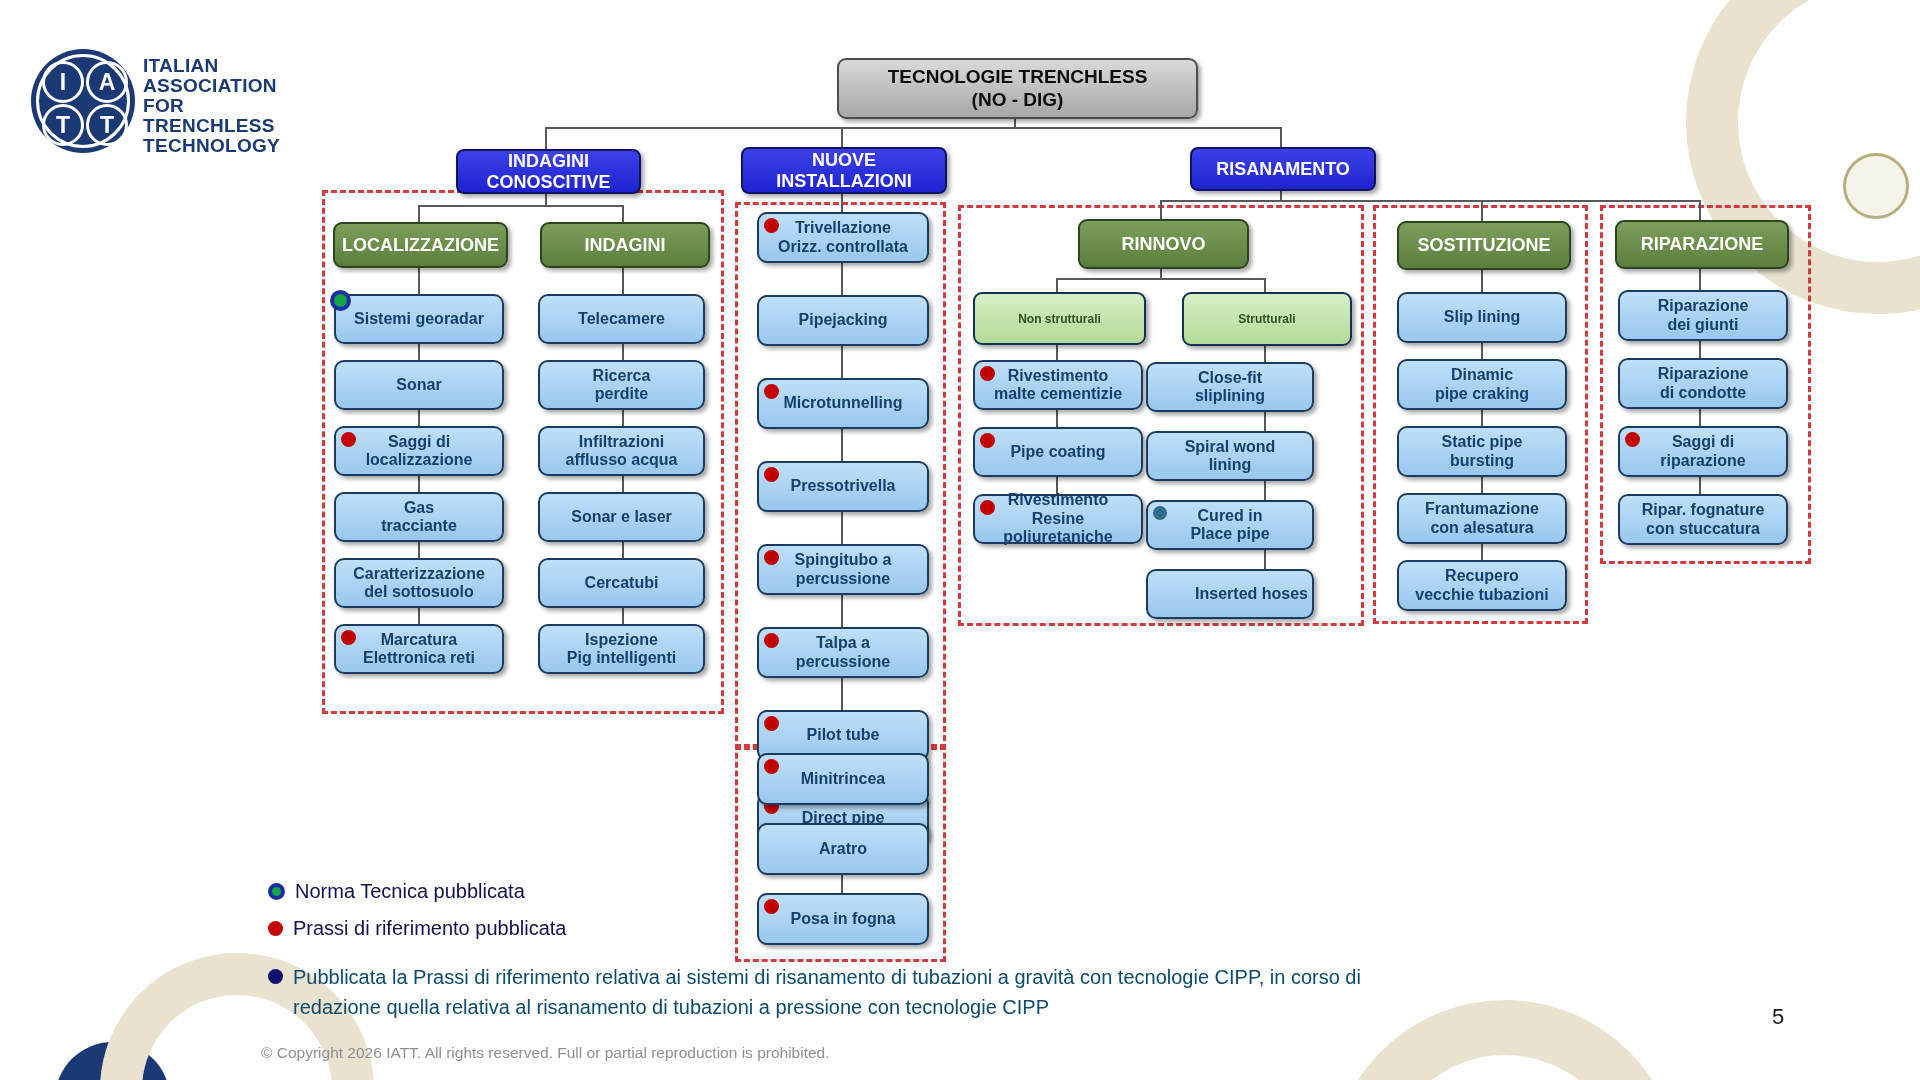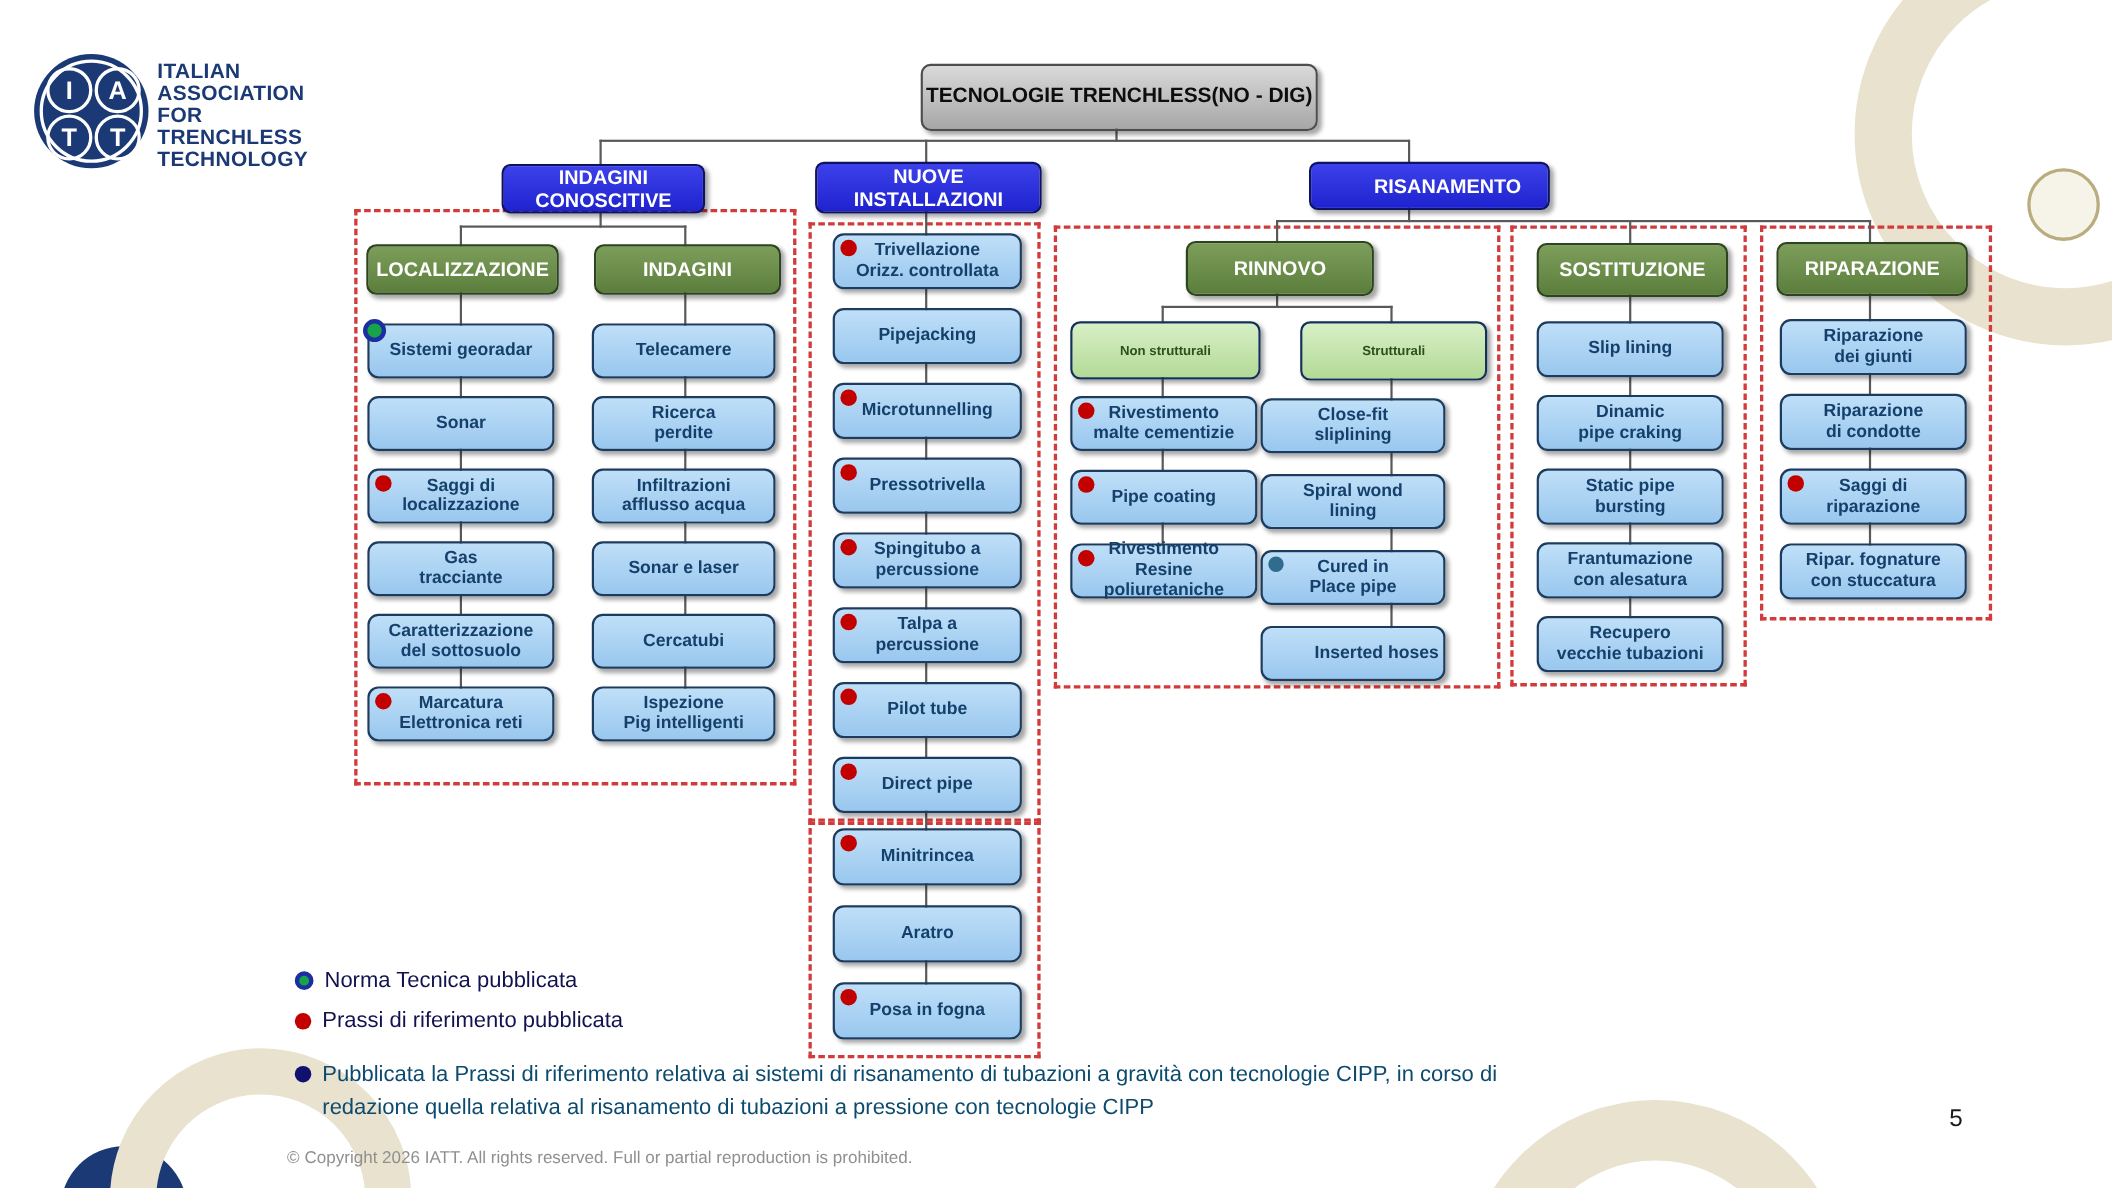--- a/index.html
+++ b/index.html
@@ -8,21 +8,21 @@
   
   .decor{position:absolute;border-radius:50%;}
   
   .v{position:absolute;width:2px;background:#595959;z-index:1;}
   .h{position:absolute;height:2px;background:#595959;z-index:1;}
   
   .frame{position:absolute;border:3px dashed #d23b3b;z-index:0;}
   
   .rootbox{position:absolute;left:837px;top:58px;width:357px;height:57px;z-index:3;
     background:linear-gradient(#d9d9d9,#a7a7a7);border:2px solid #4d4d4d;border-radius:9px;
-    display:flex;flex-direction:row;align-items:center;justify-content:center;
+    display:flex;flex-direction:column;align-items:center;justify-content:center;
     box-shadow:3px 3px 4px rgba(0,0,0,.35);color:#0d0d0d;font-weight:bold;font-size:19px;line-height:1.2;}
   .bluehead{position:absolute;z-index:3;background:linear-gradient(#3d41ea,#1f23cf);
     border:2px solid #0d1360;border-radius:8px;display:flex;align-items:center;justify-content:center;
     color:#fff;font-weight:bold;font-size:18px;line-height:1.12;text-align:center;white-space:pre-line;
     box-shadow:3px 3px 4px rgba(0,0,0,.35);}
   .greenhead{position:absolute;z-index:3;background:linear-gradient(#7d9e5b,#5c7e3c);
     border:2px solid #2c451f;border-radius:9px;display:flex;align-items:center;justify-content:center;
     color:#fff;font-weight:bold;font-size:18px;text-align:center;
     box-shadow:3px 3px 4px rgba(0,0,0,.35);}
   .lgreenhead{position:absolute;z-index:3;background:linear-gradient(#d8efc6,#b2da96);
@@ -123,21 +123,21 @@
   <div class="v" style="left:1699px;top:263px;height:248px;"></div>
 
   <div class="rootbox">
     <span>TECNOLOGIE TRENCHLESS</span>
     <span>(NO - DIG)</span>
   </div>
   <div class="bluehead" style="left:456px;top:149px;width:181px;height:41px;">INDAGINI
 CONOSCITIVE</div>
   <div class="bluehead" style="left:741px;top:147px;width:202px;height:43px;">NUOVE
 INSTALLAZIONI</div>
-  <div class="bluehead" style="left:1190px;top:147px;width:182px;height:40px;padding-left:33px;">RISANAMENTO</div>
+  <div class="bluehead" style="left:1190px;top:147px;width:182px;height:40px;">RISANAMENTO</div>
 
   <div class="greenhead" style="left:333px;top:222px;width:171px;height:42px;">LOCALIZZAZIONE</div>
   <div class="greenhead" style="left:540px;top:222px;width:166px;height:42px;">INDAGINI</div>
   <div class="greenhead" style="left:1078px;top:219px;width:167px;height:46px;">RINNOVO</div>
   <div class="greenhead" style="left:1397px;top:221px;width:170px;height:45px;">SOSTITUZIONE</div>
   <div class="greenhead" style="left:1615px;top:220px;width:170px;height:45px;">RIPARAZIONE</div>
   <div class="lgreenhead" style="left:973px;top:292px;width:169px;height:49px;">Non strutturali</div>
   <div class="lgreenhead" style="left:1182px;top:292px;width:166px;height:50px;">Strutturali</div>
 
   <div class="col" style="left:334px;top:294px;width:170px;gap:16px;">
@@ -206,21 +206,21 @@
         <span>Cercatubi</span>
       </div>
 
       <div class="node" style="height:50px;">
         
         <span>Ispezione
 Pig intelligenti</span>
       </div>
     </div>
 
-  <div class="col" style="left:757px;top:212px;width:172px;gap:17px;">
+  <div class="col" style="left:757px;top:212px;width:172px;gap:32px;">
 
       <div class="node" style="height:51px;">
         <span class="dot dot-prassi"></span>
         <span>Trivellazione
 Orizz. controllata</span>
       </div>
 
       <div class="node" style="height:51px;">
         
         <span>Pipejacking</span>

